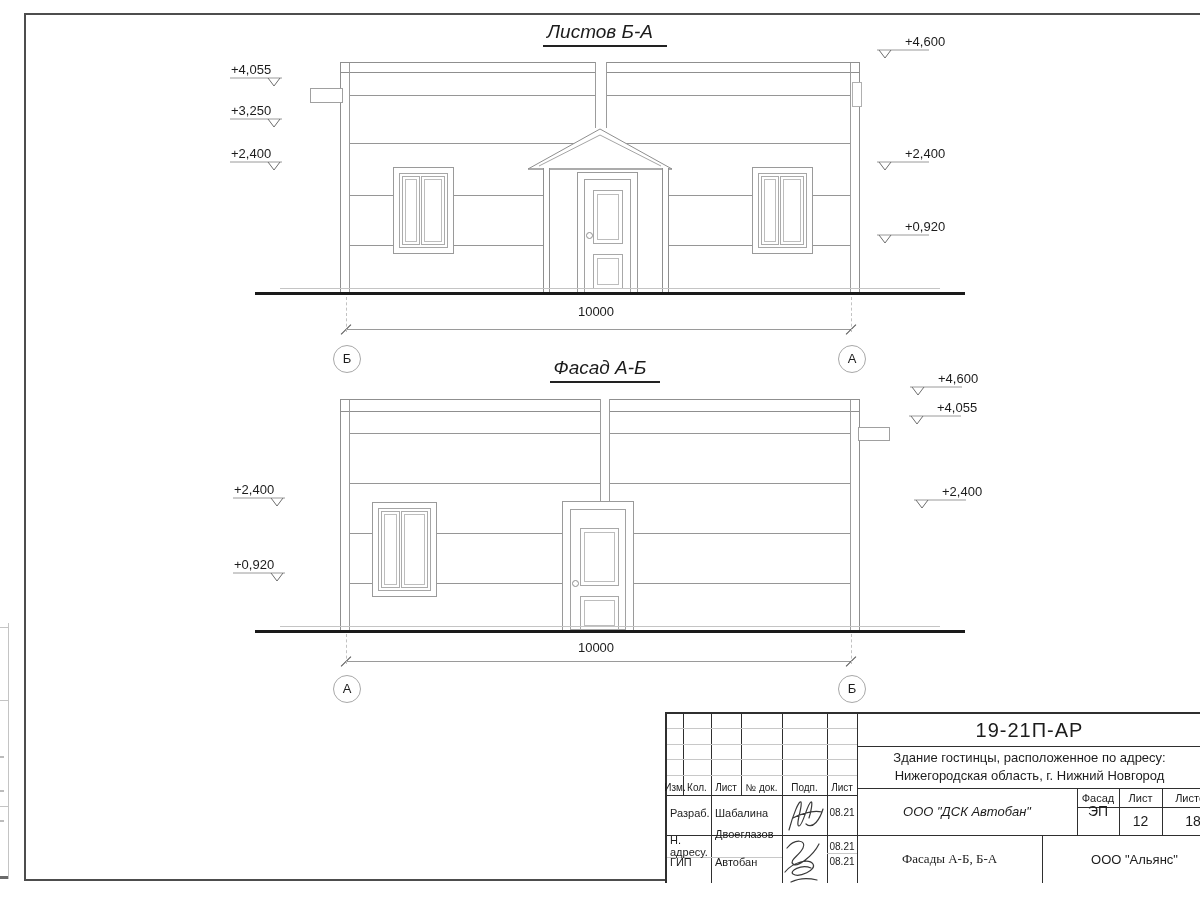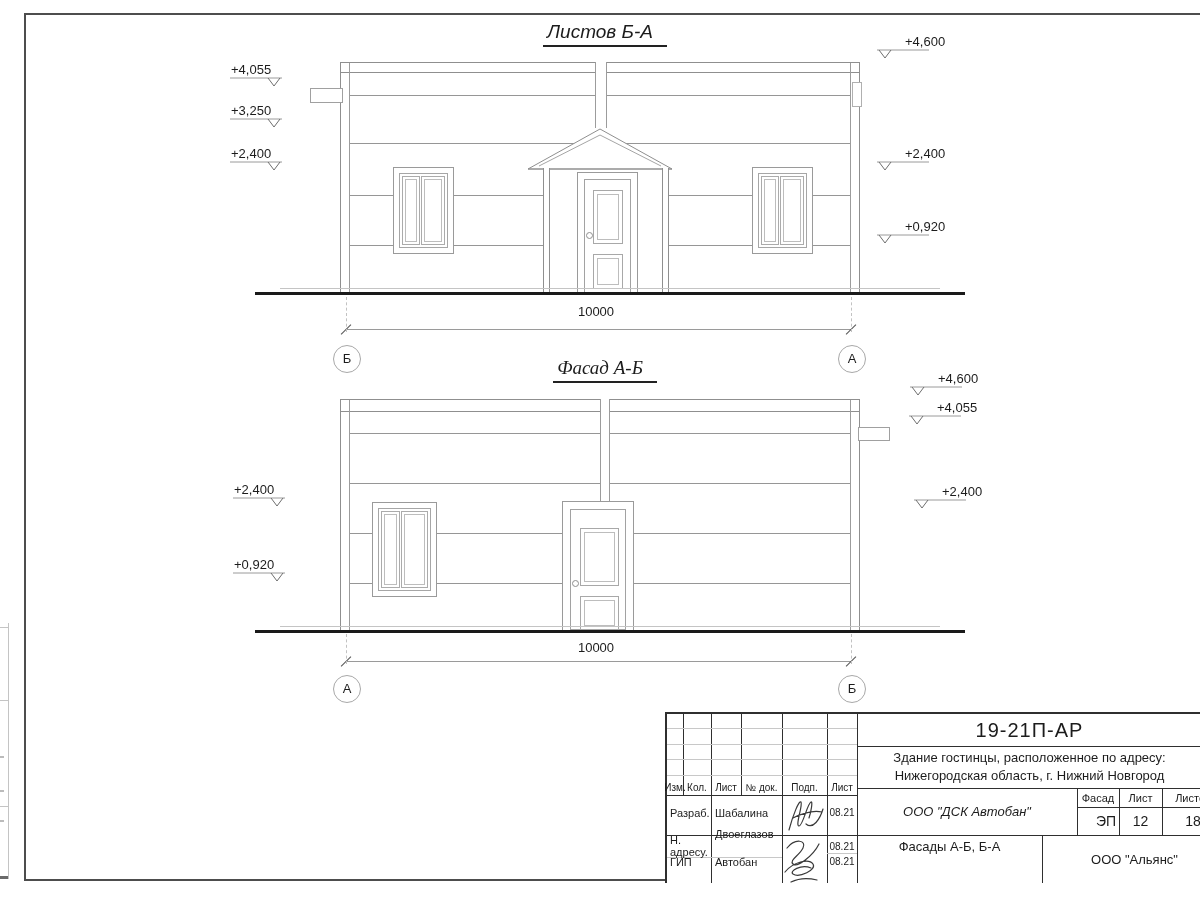--- a/index.html
+++ b/index.html
@@ -180,21 +180,21 @@
       </svg>
   </div>
   <div class="mark mark-r" style="left:877px;top:220px;">
     <span class="mtext">+0,920</span>
     <svg width="52" height="11">
         <line x1="0" y1="1" x2="52" y2="1"></line>
         <polyline points="2,1 8,9 14,1"></polyline>
       </svg>
   </div>
 
-  <div class="ftitle" style="left:495px;top:357px;font-family:Liberation Serif, serif;">
+  <div class="ftitle" style="left:495px;top:357px;">
     <span>Фасад А-Б</span>
   </div>
 
   <div class="wall" style="left:340px;top:399px;width:518px;height:231px;">
     <div class="hl" style="left:0;right:0;top:11px;"></div>
     <div class="siding" style="top:33px;"></div>
     <div class="siding" style="top:83px;"></div>
     <div class="siding" style="top:133px;"></div>
     <div class="siding" style="top:183px;"></div>
     <div class="trim l"></div>
@@ -316,20 +316,20 @@
       <path d="M8,13 C16,3 28,5 24,13 C20,21 10,25 14,29 C18,33 34,21 40,9 M6,37 C14,27 30,23 34,29 C38,35 20,43 14,39 C10,36 22,29 32,33 M12,47 C20,43 30,43 38,45"></path>
     </svg>
 
     <div class="cell big" style="left:190px;width:345px;top:2px;height:28px;">19-21П-АР</div>
     <div class="cell txt" style="left:190px;width:345px;top:34px;height:18px;">Здание гостинцы, расположенное по адресу:</div>
     <div class="cell txt" style="left:190px;width:345px;top:52px;height:18px;">Нижегородская область, г. Нижний Новгород</div>
     <div class="cell txt ital" style="left:190px;width:220px;top:74px;height:47px;">ООО "ДСК Автобан"</div>
     <div class="cell med" style="left:410px;width:42px;top:74px;height:19px;">Фасад</div>
     <div class="cell med" style="left:452px;width:43px;top:74px;height:19px;">Лист</div>
     <div class="cell med" style="left:495px;width:62px;top:74px;height:19px;">Листов</div>
-    <div class="cell val" style="left:410px;width:42px;top:93px;height:28px;margin-left:8px;">ЭП</div>
+    <div class="cell val" style="left:410px;width:42px;top:83px;height:28px;">ЭП</div>
     <div class="cell val" style="left:452px;width:43px;top:93px;height:28px;">12</div>
     <div class="cell val" style="left:495px;width:62px;top:93px;height:28px;">18</div>
-    <div class="cell txt" style="left:190px;width:185px;top:108px;height:48px;">Фасады А-Б, Б-А</div>
+    <div class="cell txt" style="left:190px;width:185px;top:121px;height:48px;font-family:Liberation Serif, serif;">Фасады А-Б, Б-А</div>
     <div class="cell txt" style="left:375px;width:185px;top:121px;height:48px;">ООО "Альянс"</div>
   </div>
 
 </div>
 
 </body></html>

